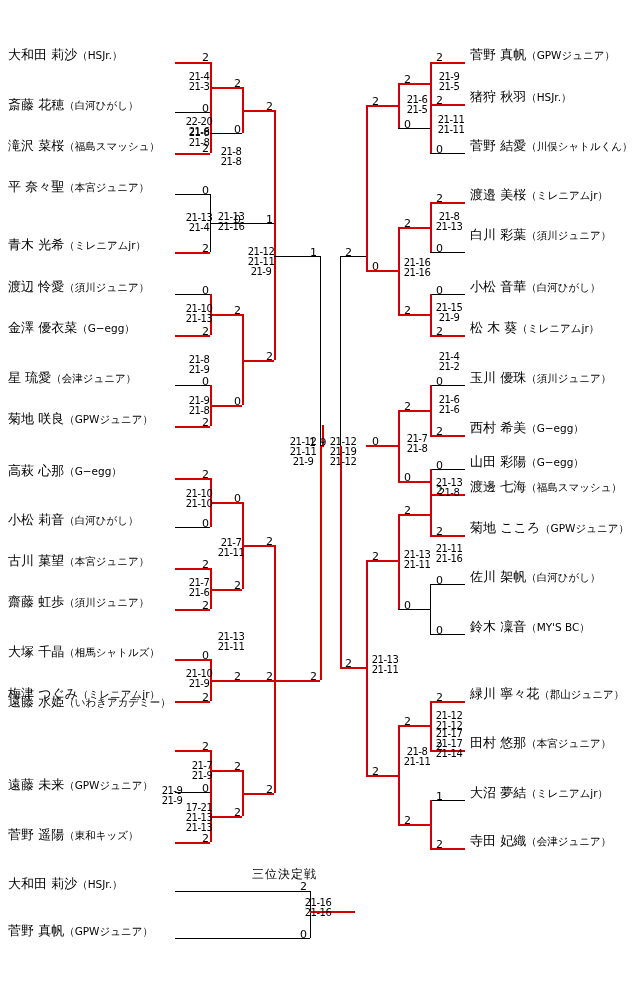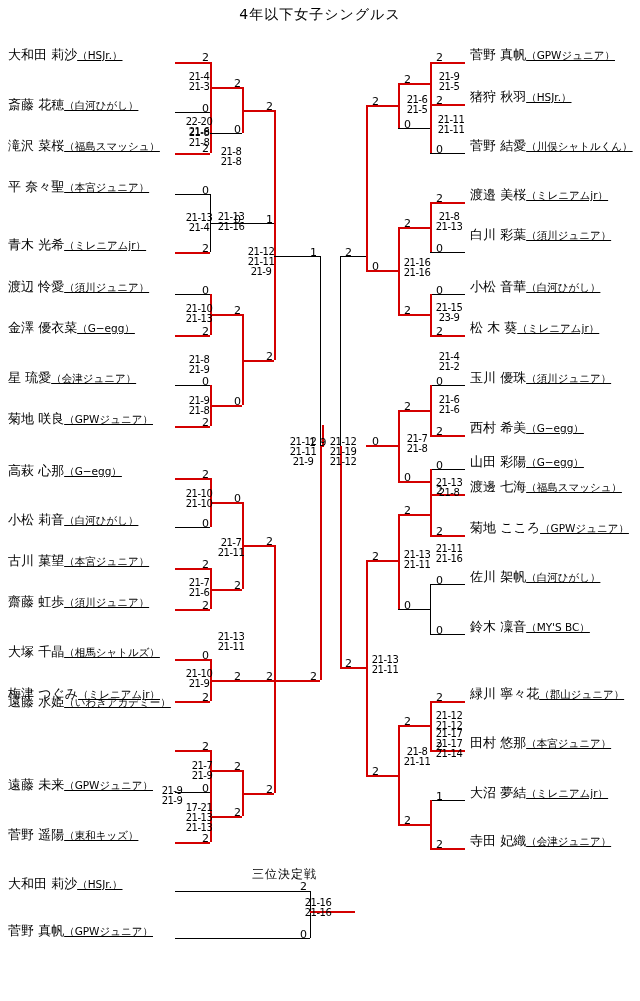--- a/index.html
+++ b/index.html
@@ -27,21 +27,21 @@
   }
 
   
   .player{
     position:absolute;
     font-size:13px;
     white-space:nowrap;
     line-height:14px;
   }
   .player .nm{letter-spacing:0px;}
-  .player .aff{font-size:10.5px;text-decoration:underline;}
+  .player .aff{font-size:10.5px;}
   .player.right{text-align:left;}
 
   
   .hl,.vl{position:absolute;background:#000;}
   .hl{height:1px;}
   .vl{width:1px;}
   .hl.r,.vl.r{background:#d40000;}
   .hl.r{height:2px;}
   .vl.r{width:2px;}
 
@@ -57,21 +57,20 @@
     position:absolute;
     font-size:11px;
     line-height:11px;
   }
 </style>
 </head>
 <body>
 
 <div id="root">
 
-  <div class="title">4年以下女子シングルス</div>
   <div class="third-title" style="left:252px;top:866px;">三位決定戦</div>
 
   <div class="player" style="left:8px;top:48px;"><span class="nm">大和田 莉沙</span><span class="aff">（HSJr.）</span></div>
   <div class="player" style="left:8px;top:98px;"><span class="nm">斎藤 花穂</span><span class="aff">（白河ひがし）</span></div>
   <div class="player" style="left:8px;top:139px;"><span class="nm">滝沢 菜桜</span><span class="aff">（福島スマッシュ）</span></div>
   <div class="player" style="left:8px;top:180px;"><span class="nm">平 奈々聖</span><span class="aff">（本宮ジュニア）</span></div>
   <div class="player" style="left:8px;top:238px;"><span class="nm">青木 光希</span><span class="aff">（ミレニアムjr）</span></div>
   <div class="player" style="left:8px;top:280px;"><span class="nm">渡辺 怜愛</span><span class="aff">（須川ジュニア）</span></div>
   <div class="player" style="left:8px;top:321px;"><span class="nm">金澤 優衣菜</span><span class="aff">（G−egg）</span></div>
   <div class="player" style="left:8px;top:371px;"><span class="nm">星 琉愛</span><span class="aff">（会津ジュニア）</span></div>
@@ -291,21 +290,21 @@
 21-19
 21-12</div>
 
   <div class="score c" style="left:432px;top:72px;width:34px;white-space:pre;">21-9
 21-5</div>
   <div class="score c" style="left:434px;top:115px;width:34px;white-space:pre;">21-11
 21-11</div>
   <div class="score c" style="left:432px;top:212px;width:34px;white-space:pre;">21-8
 21-13</div>
   <div class="score c" style="left:432px;top:303px;width:34px;white-space:pre;">21-15
-23-9</div>
+21-9</div>
   <div class="score c" style="left:432px;top:352px;width:34px;white-space:pre;">21-4
 21-2</div>
   <div class="score c" style="left:432px;top:395px;width:34px;white-space:pre;">21-6
 21-6</div>
   <div class="score c" style="left:432px;top:478px;width:34px;white-space:pre;">21-13
 21-8</div>
   <div class="score c" style="left:432px;top:544px;width:34px;white-space:pre;">21-11
 21-16</div>
   <div class="score c" style="left:432px;top:711px;width:34px;white-space:pre;">21-12
 21-12</div>

